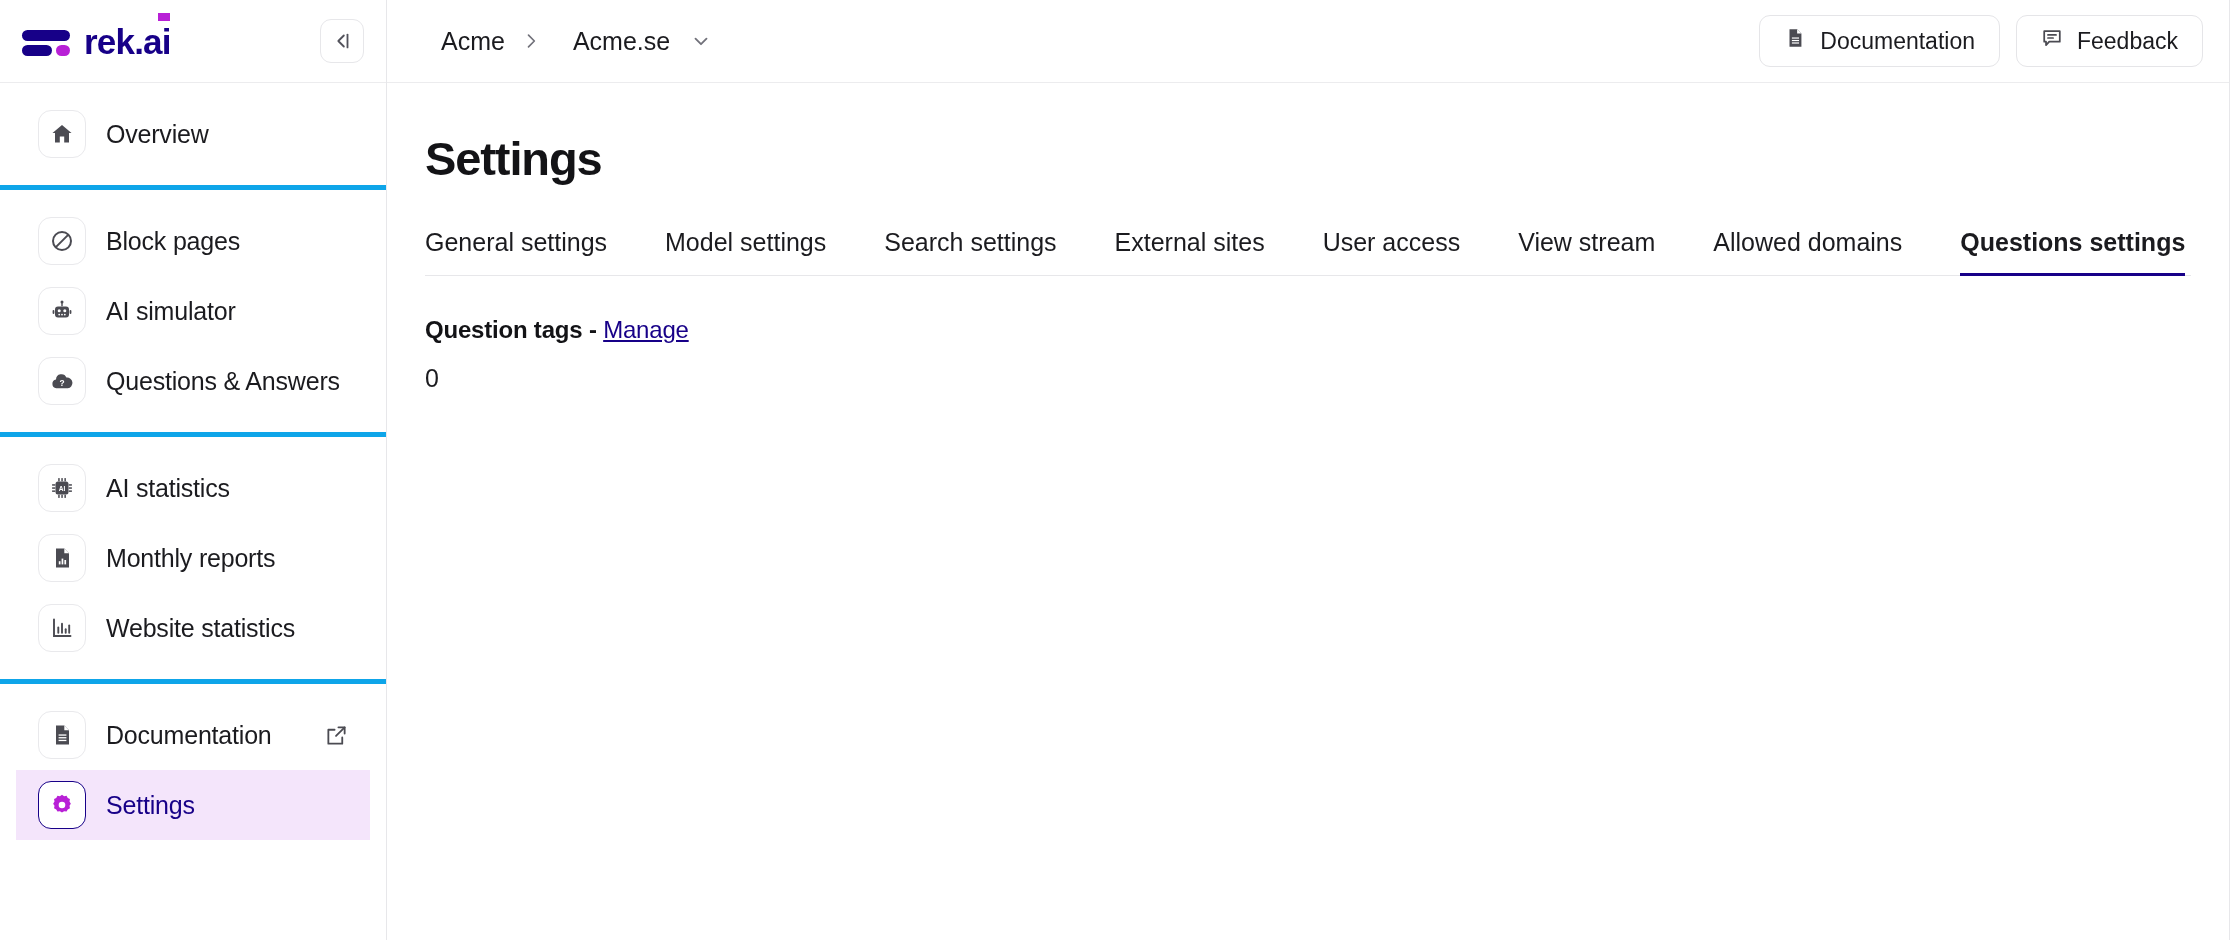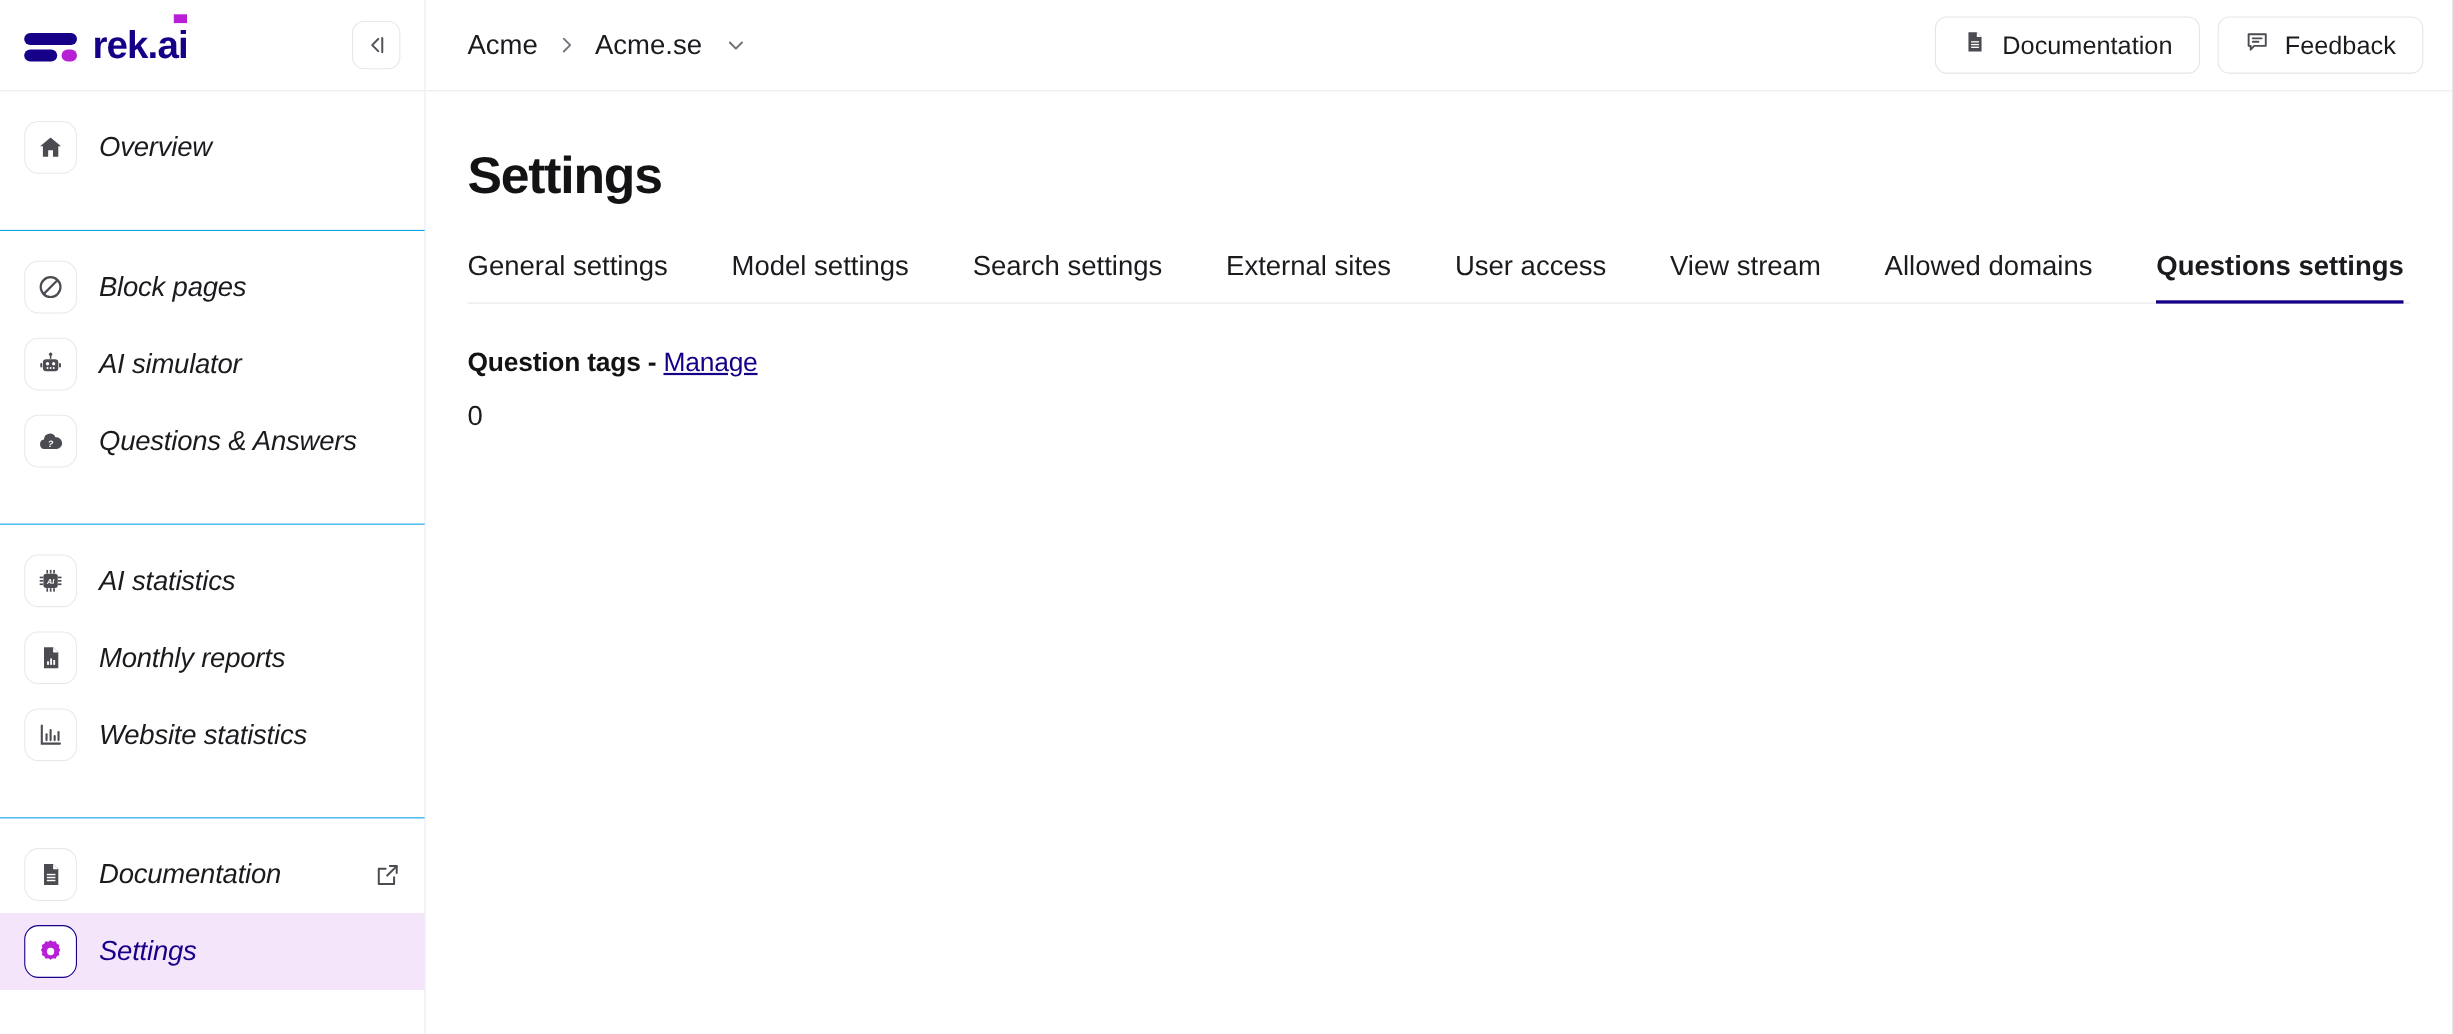--- a/index.html
+++ b/index.html
@@ -88,26 +88,24 @@
     border: 1px solid #e7e7ea;
     border-radius: 11px;
     background: #fff;
     display: flex;
     align-items: center;
     justify-content: center;
     cursor: pointer;
   }
 
   .nav-group {
-    padding: 16px 0;
-    font-style: italic;
+    padding: 16px 16px;
   }
   .nav-group + .nav-group {
-    border-top: 1px solid #0ea5e9;
-    margin-top: 24px;
+    border-top: 5px solid #0ea5e9;
   }
   .nav-item {
     display: flex;
     align-items: center;
     gap: 20px;
     height: 70px;
     padding: 0 22px;
     cursor: pointer;
     position: relative;
   }
@@ -163,20 +161,21 @@
   .breadcrumb {
     display: flex;
     align-items: center;
     gap: 16px;
   }
   .crumb {
     font-size: 25px;
     color: #1b1b1f;
     cursor: pointer;
     white-space: nowrap;
+    margin-left: 16px;
   }
   .crumb-sep {
     display: flex;
     align-items: center;
   }
   .crumb-caret {
     display: flex;
     align-items: center;
     margin-left: 4px;
     cursor: pointer;

